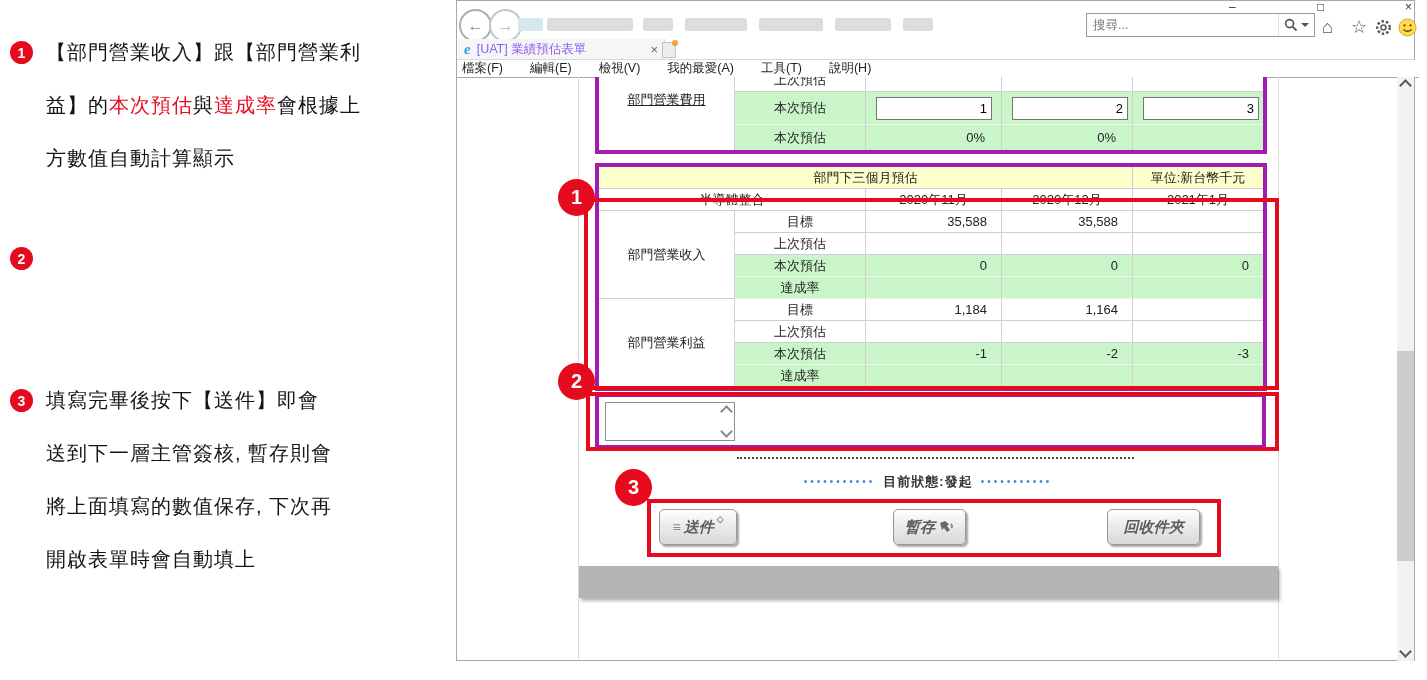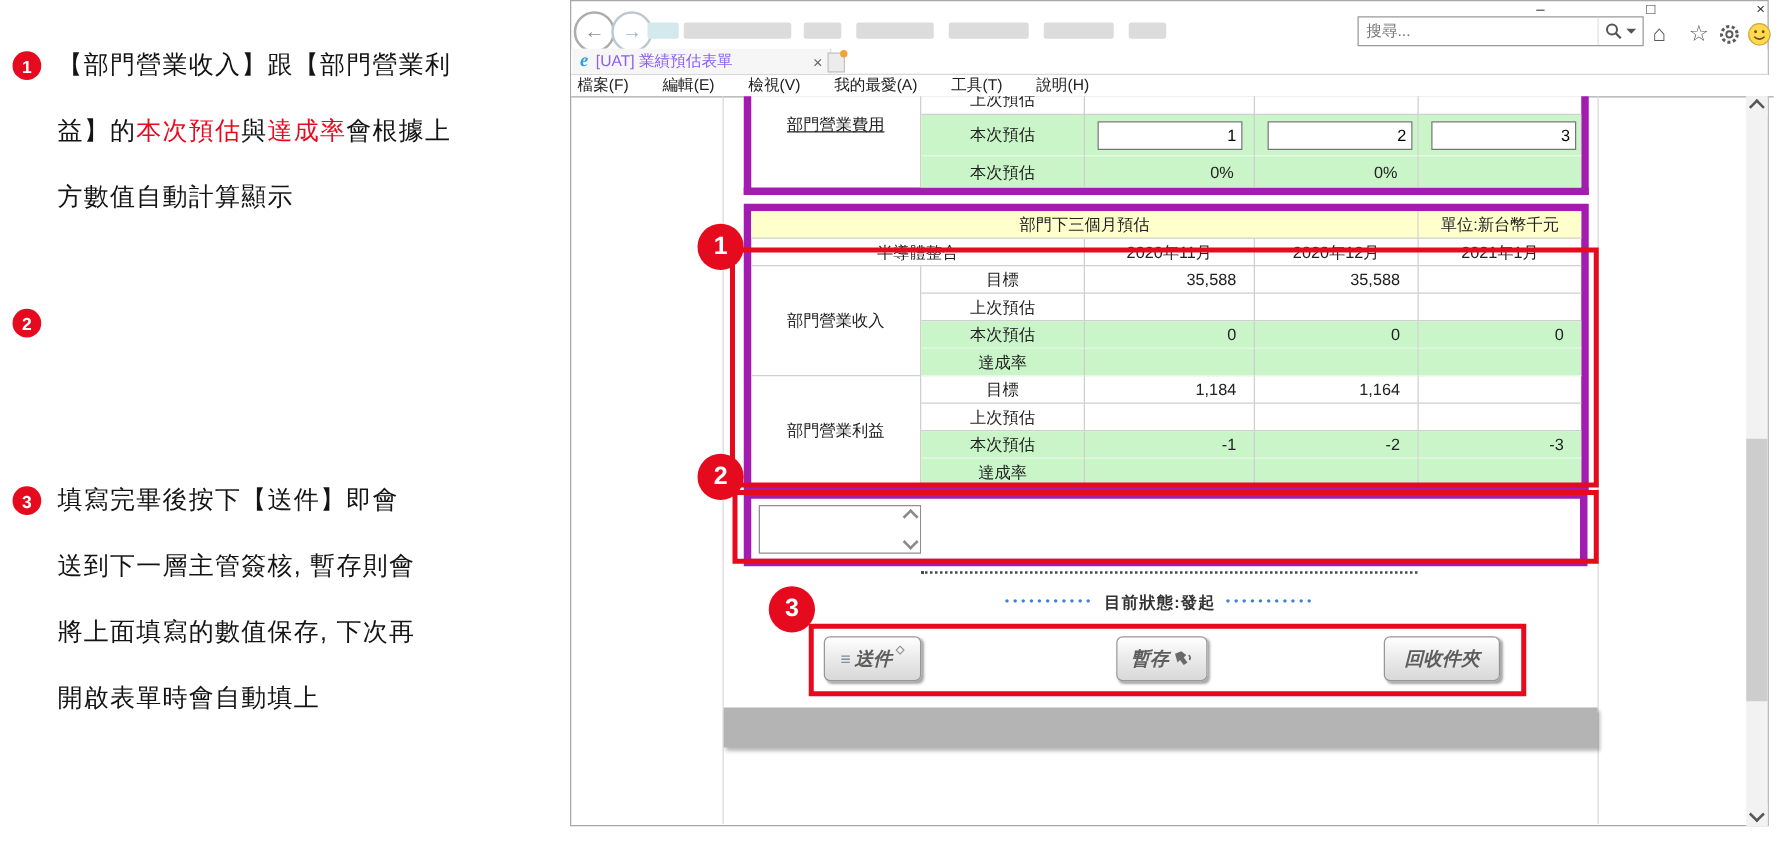--- a/index.html
+++ b/index.html
@@ -41,21 +41,21 @@
   .newtab{position:absolute;left:205px;top:3px;width:12px;height:14px;background:#ececec;border:1px solid #c4c4c4;}
   .newtab .dot{position:absolute;right:-3px;top:-3px;width:6px;height:6px;border-radius:50%;background:#f2a33a;}
   .menurow{position:absolute;left:0;top:59px;width:100%;height:17px;display:flex;gap:27px;
     padding-left:5px;align-items:center;border-bottom:1px solid #a9a9a9;background:#fff;}
   .menurow span{font-size:12.5px;color:#222;}
 
   
   .pline{position:absolute;top:76px;bottom:1px;width:1px;background:#d9d9d9;}
 
   
-  .tbl{position:absolute;display:grid;background:#fff;border:6px solid #a21caf;font-size:13px;color:#222;}
+  .tbl{position:absolute;display:grid;background:#fff;border:4px solid #a21caf;font-size:13px;color:#222;}
   .t-cols{grid-template-columns:136px 131px 136px 131px 130px;}
   .c{border-right:1px solid #cfcfcf;border-bottom:1px solid #cfcfcf;display:flex;
      align-items:center;justify-content:center;box-sizing:border-box;overflow:hidden;}
   .c.nbr{border-right:none;}
   .c.nbb{border-bottom:none;}
   .c.val{justify-content:flex-end;padding-right:14px;}
   .green{background:#c9f5c9;border-bottom-color:#e9f7e9;}
   .yellow{background:#ffffcc;}
   .sp4c{grid-column:span 4;}
   .sp2c{grid-column:span 2;}

